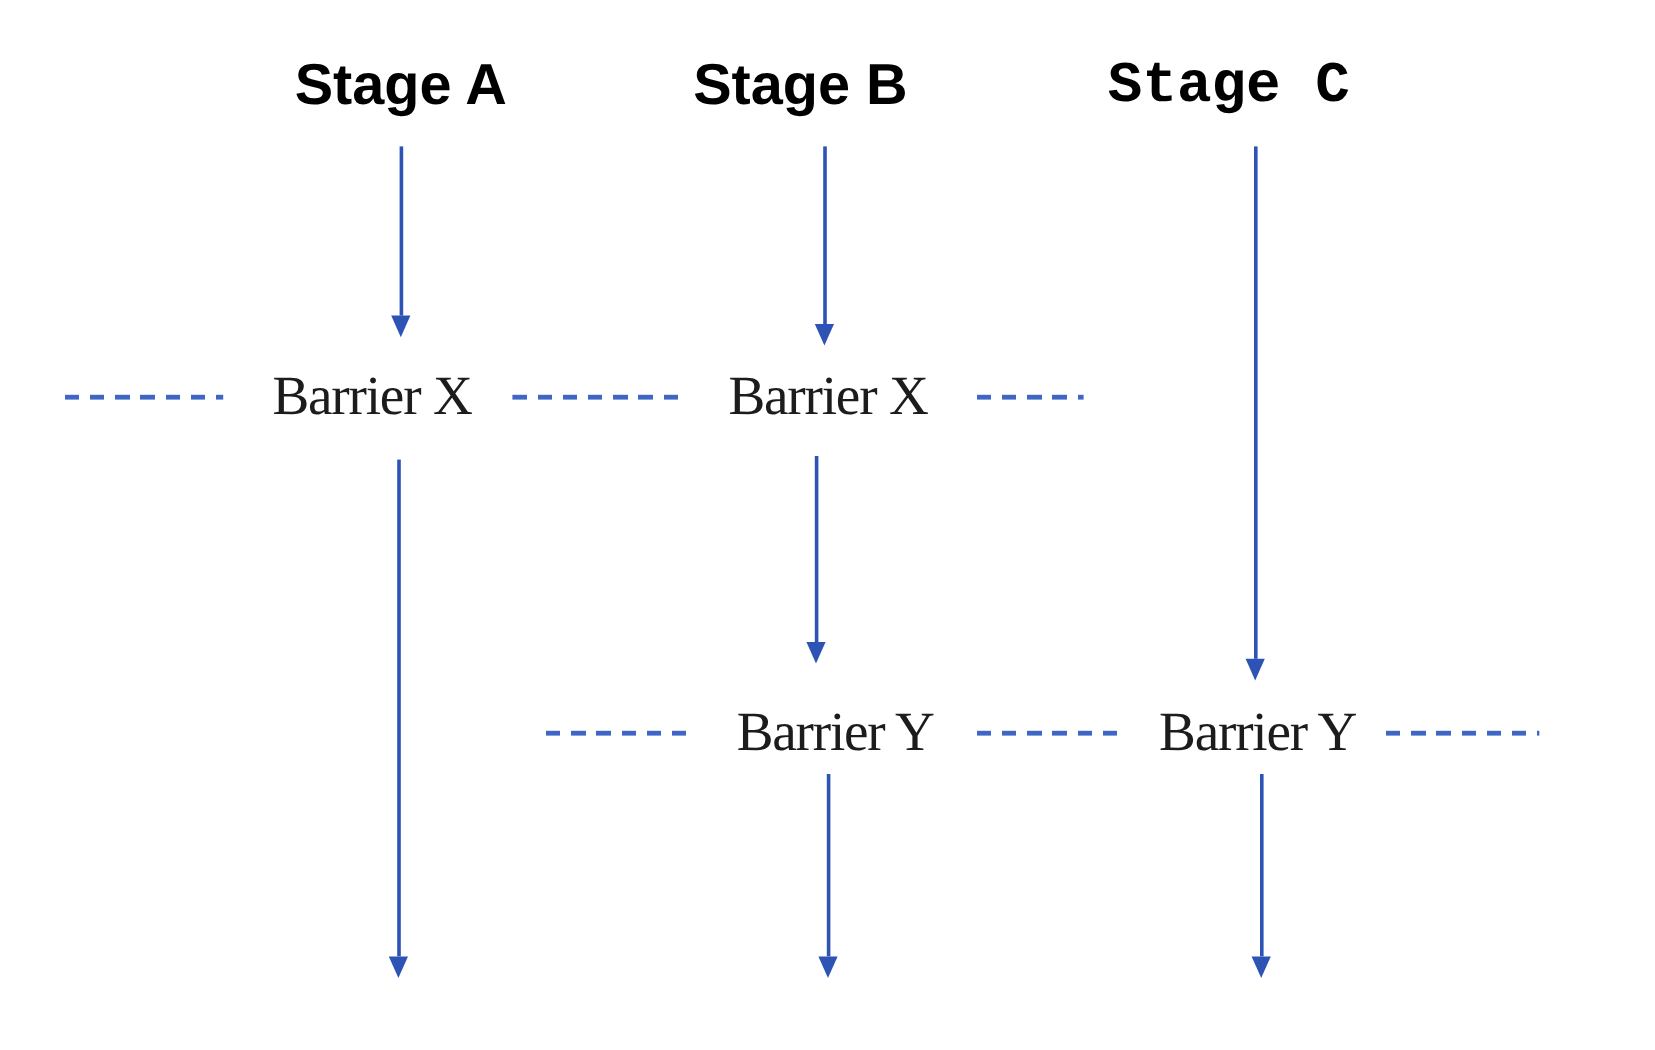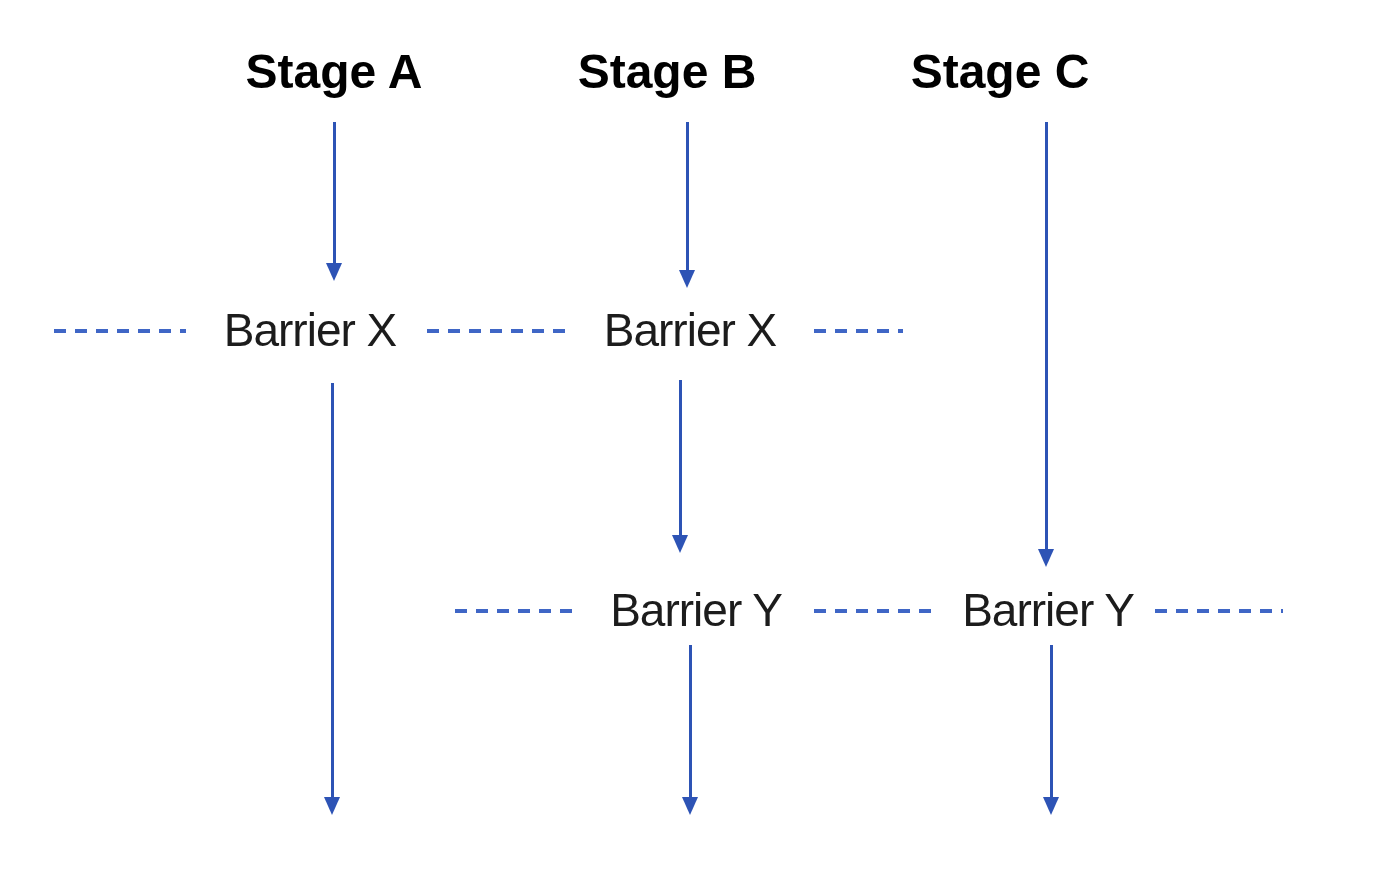--- a/index.html
+++ b/index.html
@@ -38,31 +38,31 @@
   
   .dash-seg{
     position:absolute;height:4px;
     background:repeating-linear-gradient(90deg, var(--dash) 0 12px, transparent 12px 21px);
   }
   
   .barrier-label{
     position:absolute;height:54px;line-height:54px;
     transform:translateX(-50%);
     font-size:46px;font-weight:500;letter-spacing:-1px;
-    color:var(--label);white-space:nowrap;
+    color:var(--label);white-space:nowrap;font-family:Liberation Serif, serif;
   }
 </style>
 </head>
 <body>
 
 <div class="canvas">
 
   <div class="stage-header" style="left:334px;">Stage A</div>
   <div class="stage-header" style="left:667px;text-align:center;">Stage B</div>
-  <div class="stage-header" style="left:1000px;">Stage C</div>
+  <div class="stage-header" style="left:1024px;font-family:Liberation Mono, monospace;">Stage C</div>
 
   <div class="varrow" style="left:326px;top:122px;">
     <div class="shaft" style="height:141px;"></div>
     <div class="head"></div>
   </div>
   <div class="varrow" style="left:324px;top:383px;">
     <div class="shaft" style="height:414px;"></div>
     <div class="head"></div>
   </div>
 

